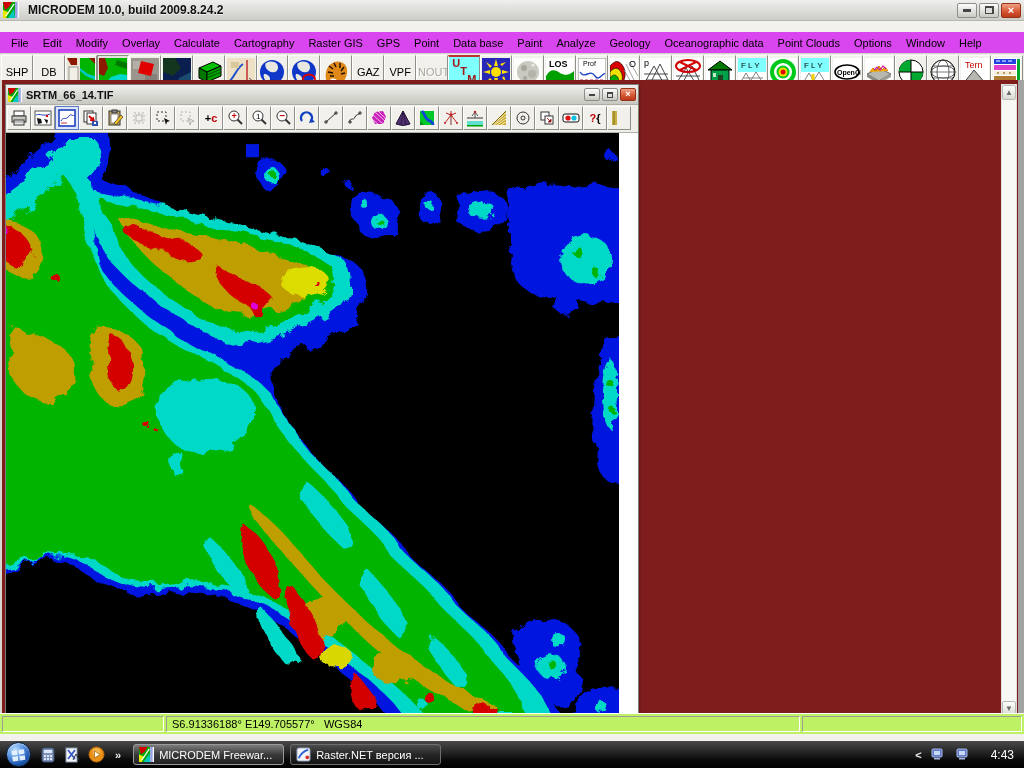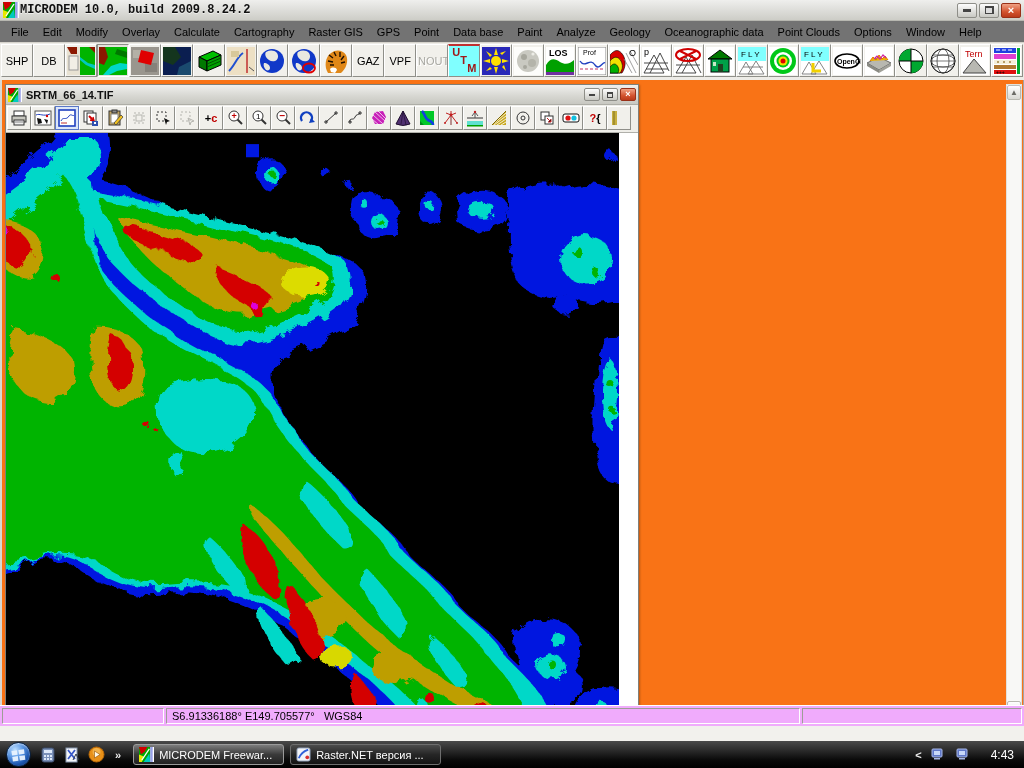--- a/index.html
+++ b/index.html
@@ -3,50 +3,50 @@
 <meta charset="utf-8">
 <style>
   html,body{margin:0;padding:0;background:#777;}
   *{box-sizing:border-box;}
   .screen{position:relative;width:1024px;height:768px;overflow:hidden;
     font-family:"Liberation Sans","DejaVu Sans",sans-serif;background:#F2F1ED;}
 
   
   .titlebar{height:21px;display:flex;align-items:center;padding:0 3px;
     background:linear-gradient(#EFEFED,#DCDCD8 55%,#CDCDC7);border-bottom:1px solid #B7B7B0;}
-  .titlebar .ttl{font-size:12px;font-weight:bold;color:#111;margin-left:1px;flex:1;
-    text-shadow:0 1px 0 rgba(255,255,255,.6);font-family:Liberation Mono, monospace;}
+  .titlebar .ttl{font-size:12px;font-weight:bold;color:#111;margin-left:9px;flex:1;
+    text-shadow:0 1px 0 rgba(255,255,255,.6);}
   .winbtn{width:20px;height:15px;margin-left:2px;border:1px solid #8E8E88;border-radius:2px;
     background:linear-gradient(#FDFDFD,#C9C9C3);display:flex;align-items:center;justify-content:center;}
   .winbtn.close{background:linear-gradient(#F0A184,#D3532F 60%,#B93A1B);border-color:#993018;
     color:#fff;font-weight:bold;font-size:11px;line-height:1;}
   .g-min{width:8px;height:3px;border-bottom:3px solid #444;}
   .g-restore{position:relative;width:9px;height:8px;}
   .g-restore:before{content:"";position:absolute;right:0;top:0;width:6px;height:5px;border:1px solid #444;border-top-width:2px;}
   .g-restore:after{content:"";position:absolute;left:0;bottom:0;width:6px;height:5px;border:1px solid #444;border-top-width:2px;background:#ddd;}
   .g-max{width:8px;height:7px;border:1px solid #444;border-top-width:2px;}
 
   
-  .menubar{height:22px;background:#737373;border-bottom:1px solid #D6D3CC;
-    display:flex;align-items:center;padding-left:4px;}
+  .menubar{height:22px;background:#d946ef;border-bottom:1px solid #D6D3CC;
+    display:flex;align-items:center;padding-left:4px;margin-top:11px;}
   .menu-item{font-size:11px;color:#000;padding:3px 7px;cursor:default;}
 
   
   .toolbar{height:37px;background:#EDECE7;display:flex;padding:1px 1px 2px 1px;}
   .tbtn{flex:1 1 0;height:33px;margin:0;background:#F1F0EB;
     border:1px solid;border-color:#FFF #8F8F89 #8F8F89 #FFF;
     display:flex;align-items:center;justify-content:center;overflow:hidden;position:relative;}
   .tbtn.pressed{border-color:#8F8F89 #FFF #FFF #8F8F89;background:#E4E3DE;}
   .tbtn .txt{font-size:11px;font-weight:normal;color:#000;letter-spacing:0;}
   .tbtn .txt.dis{color:#A8A8A2;text-shadow:1px 1px 0 #fff;font-weight:normal;}
   .tbtn svg{display:block;}
 
   
-  .mdi{position:absolute;left:0;right:0;top:80px;bottom:48px;background:#f97316;
-    border-left:2px solid #D9D8D3;border-right:1px solid #a3a3a3;}
+  .mdi{position:absolute;left:0;right:0;top:80px;bottom:48px;background:#7f1d1d;
+    border-left:2px solid #D9D8D3;border-right:6px solid #a3a3a3;}
   .mdi-scroll{position:absolute;right:1px;top:4px;bottom:3px;width:16px;background:#F8F8F6;
     border:1px solid #E2E2DD;display:flex;flex-direction:column;justify-content:space-between;align-items:center;}
   .sarrow{width:14px;height:15px;background:linear-gradient(#FFF,#D9D9D4);border:1px solid #B9B9B2;
     border-radius:2px;color:#6B6B66;font-size:8px;line-height:14px;text-align:center;}
 
   
   .child{position:absolute;left:3px;top:4px;width:634px;bottom:0;
     border:1px solid #7F7F79;background:#EDECE7;box-shadow:1px 1px 2px rgba(0,0,0,.25);
     display:flex;flex-direction:column;overflow:hidden;}
   .child-tb{height:20px;display:flex;align-items:center;padding:0 2px;
@@ -59,21 +59,21 @@
   .cwbtn .g-max{width:6px;height:6px;}
   .child-toolbar{height:27px;background:#EFEEE9;display:flex;padding:1px 1px;overflow:hidden;flex:none;}
   .cbtn{width:24px;height:24px;flex:none;background:#F1F0EB;border:1px solid;border-color:#FFF #8F8F89 #8F8F89 #FFF;
     display:flex;align-items:center;justify-content:center;position:relative;}
   .cbtn.sel{border-color:#5A78C8;background:#DCE6F8;}
   .cbtn.dis svg *{stroke:#B5B5AF !important;fill:none !important;}
   .child-client{flex:1;background:#FFFFFF;position:relative;border-top:1px solid #B0B0AA;}
   .map-svg{position:absolute;left:0;top:0;height:100%;width:613px;}
 
   
-  .statusbar{position:absolute;left:0;right:0;bottom:42px;height:21px;background:#f0abfc;
+  .statusbar{position:absolute;left:0;right:0;bottom:34px;height:21px;background:#bef264;
     border-top:1px solid #FFF;display:flex;align-items:stretch;padding:2px 1px;}
   .spanel{border:1px solid;border-color:#9D9D96 #FFF #FFF #9D9D96;margin:0 1px;display:flex;align-items:center;}
   .spanel.p1{width:162px;}
   .spanel.p2{flex:1;padding-left:5px;font-size:11px;color:#000;white-space:pre;}
   .spanel.p3{width:220px;}
 
   
   .taskbar{position:absolute;left:0;right:0;bottom:0;height:27px;
     background:linear-gradient(#4A4A4A,#262626 40%,#0A0A0A 70%,#000);display:flex;align-items:center;}
   .orb{width:25px;height:25px;border-radius:50%;margin:0 8px 0 6px;position:relative;flex:none;

